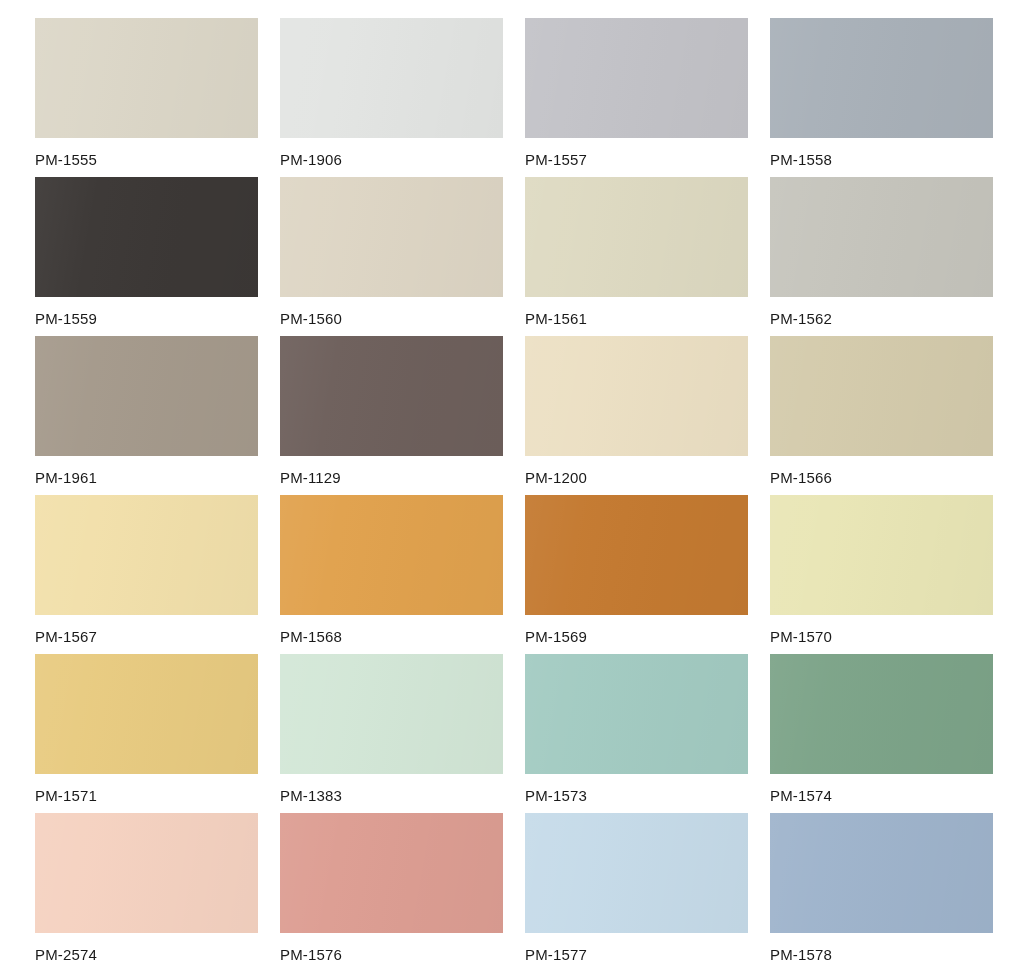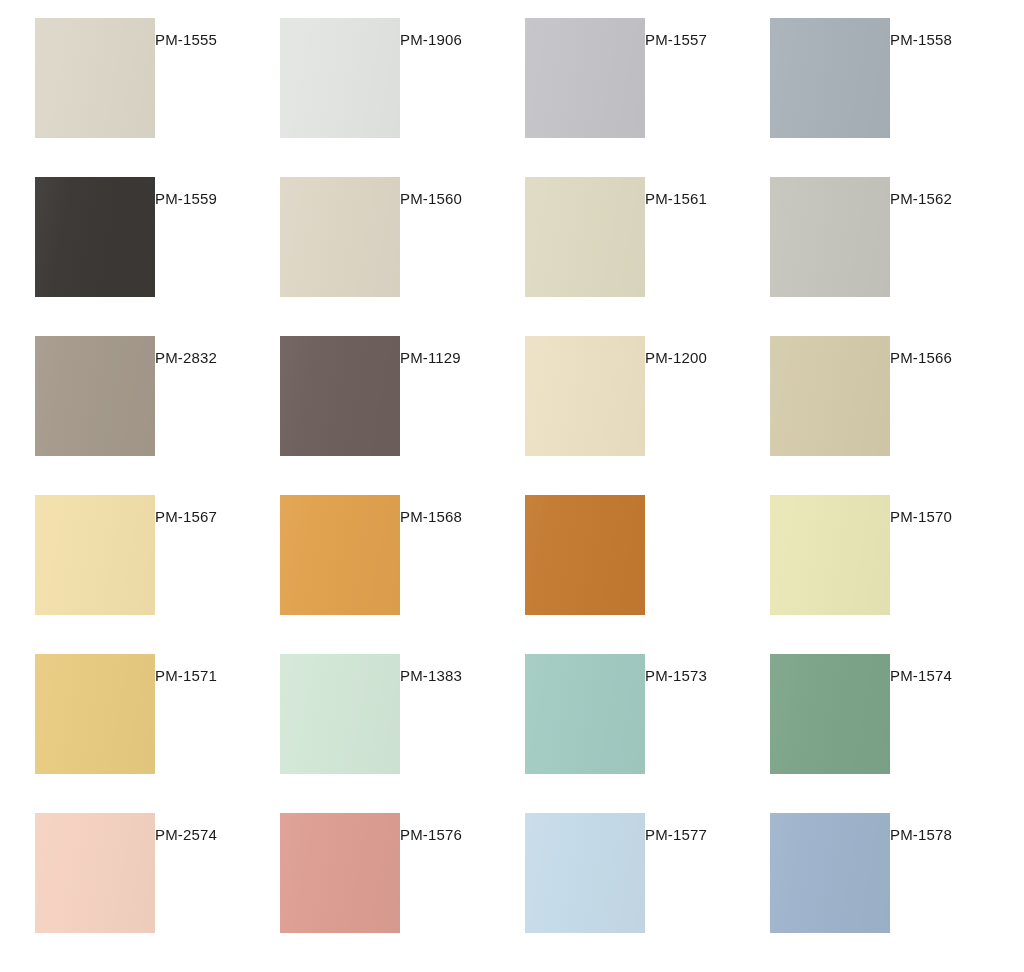--- a/index.html
+++ b/index.html
@@ -24,21 +24,21 @@
     grid-template-columns: repeat(4, 223px);
     grid-template-rows: repeat(6, 159px);
     column-gap: 22px;
     row-gap: 0px;
     align-content: start;
   }
   .swatch-cell {
     width: 223px;
     height: 111px;
     display: flex;
-    flex-direction: row;
+    flex-direction: column;
     align-items: flex-start;
   }
   .swatch-chip {
     width: 223px;
     height: 120px;
     flex: 0 0 120px;
     display: block;
     position: relative;
     overflow: hidden;
   }
@@ -95,21 +95,21 @@
     <div class="swatch-cell">
       <div class="swatch-chip" style="background-color: rgb(222, 218, 194);"></div>
       <div class="swatch-label">PM-1561</div>
     </div>
     <div class="swatch-cell">
       <div class="swatch-chip" style="background-color: rgb(198, 197, 189);"></div>
       <div class="swatch-label">PM-1562</div>
     </div>
     <div class="swatch-cell">
       <div class="swatch-chip" style="background-color: rgb(165, 154, 140);"></div>
-      <div class="swatch-label">PM-2832</div>
+      <div class="swatch-label">PM-1961</div>
     </div>
     <div class="swatch-cell">
       <div class="swatch-chip" style="background-color: rgb(110, 96, 92);"></div>
       <div class="swatch-label">PM-1129</div>
     </div>
     <div class="swatch-cell">
       <div class="swatch-chip" style="background-color: rgb(236, 224, 196);"></div>
       <div class="swatch-label">PM-1200</div>
     </div>
     <div class="swatch-cell">
@@ -119,20 +119,21 @@
     <div class="swatch-cell">
       <div class="swatch-chip" style="background-color: rgb(242, 224, 171);"></div>
       <div class="swatch-label">PM-1567</div>
     </div>
     <div class="swatch-cell">
       <div class="swatch-chip" style="background-color: rgb(225, 162, 78);"></div>
       <div class="swatch-label">PM-1568</div>
     </div>
     <div class="swatch-cell">
       <div class="swatch-chip" style="background-color: rgb(196, 122, 49);"></div>
+      <div class="swatch-label">PM-1569</div>
     </div>
     <div class="swatch-cell">
       <div class="swatch-chip" style="background-color: rgb(233, 230, 182);"></div>
       <div class="swatch-label">PM-1570</div>
     </div>
     <div class="swatch-cell">
       <div class="swatch-chip" style="background-color: rgb(232, 203, 129);"></div>
       <div class="swatch-label">PM-1571</div>
     </div>
     <div class="swatch-cell">

